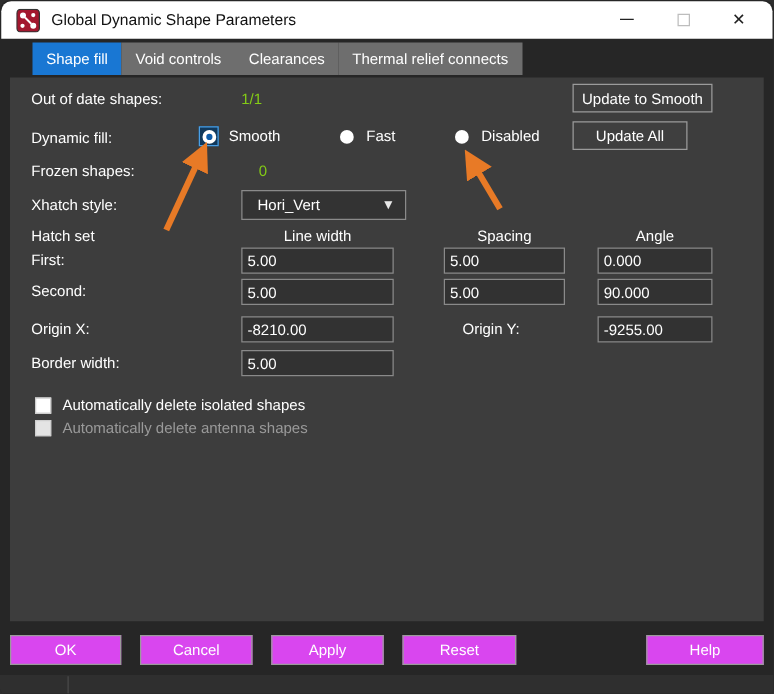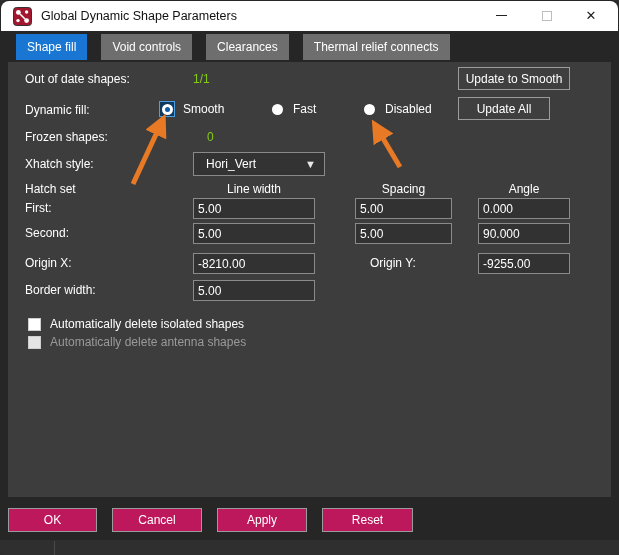--- a/index.html
+++ b/index.html
@@ -17,21 +17,21 @@
   .title-text{position:absolute;left:40px;top:0;height:30px;line-height:30px;font-size:12.5px;color:#111}
   .win-btn{position:absolute;top:0;width:44px;height:29px;display:flex;align-items:center;justify-content:center;cursor:pointer}
   .btn-min{left:478px}
   .btn-max{left:524px}
   .btn-close{left:568px}
   .min-glyph{display:block;width:11px;border-top:1.4px solid #222}
   .max-glyph{display:block;width:10px;height:10px;border:1.2px solid #bdbdbd}
   .close-glyph{font-size:13px;color:#222;line-height:1}
 
   
-  .tabbar{position:absolute;left:16px;top:34px;height:38px;display:flex;gap:14px}
+  .tabbar{position:absolute;left:26px;top:34px;height:38px;display:flex;gap:0}
   .tab{height:26px;line-height:26px;padding:0 11px;background:#6e6e6e;color:#fff;font-size:12px;cursor:pointer;white-space:nowrap}
   .tab.active{background:var(--accent)}
 
   
   .panel{position:absolute;left:8px;top:62px;width:603px;height:435px;background:#3d3d3d}
   .lbl{position:absolute;color:#fff;font-size:12px;line-height:20px;white-space:nowrap}
   .val{position:absolute;color:#84cc16;font-size:12px;line-height:20px}
 
   .pushbtn{position:absolute;background:#3f3f3f;border:1px solid #9b9b9b;color:#fff;font-size:12px;font-family:"Liberation Sans",sans-serif;cursor:pointer;text-align:center}
 
@@ -52,21 +52,21 @@
   .field{position:absolute;height:21px;background:#323232;border:1px solid #8a8a8a;color:#fff;font-size:12px;font-family:"Liberation Sans",sans-serif;padding:0 4px}
 
   
   .check-row{position:absolute;display:flex;align-items:center;gap:9px;cursor:pointer}
   .checkbox{width:13px;height:13px;background:#fff;border:1px solid #cfcfcf}
   .check-row.disabled .checkbox{background:#e4e4e4}
   .check-row .check-label{color:#fff;font-size:12px}
   .check-row.disabled .check-label{color:#9a9a9a}
 
   
-  .footbtn{position:absolute;top:508px;height:24px;background:#be185d;border:1px solid #9b9b9b;color:#fff;font-size:12px;font-family:"Liberation Sans",sans-serif;cursor:pointer}
+  .footbtn{position:absolute;top:508px;height:24px;background:#d946ef;border:1px solid #9b9b9b;color:#fff;font-size:12px;font-family:"Liberation Sans",sans-serif;cursor:pointer}
   .statusbar{position:absolute;left:0;top:540px;width:619px;height:15px;background:#2f2f2f}
   .statusbar .divider{position:absolute;left:54px;top:1px;width:1px;height:14px;background:#4a4a4a}
 
   
   .anno{position:absolute;left:0;top:0;pointer-events:none;z-index:50}
   .arrow-stroke{stroke:var(--arrow)}
   .arrow-fill{fill:var(--arrow)}
 </style>
 </head>
 <body>
@@ -169,20 +169,21 @@
     <div class="check-row disabled" style="left:20px;top:273px">
       <span class="checkbox"></span>
       <span class="check-label">Automatically delete antenna shapes</span>
     </div>
   </div>
 
   <button class="footbtn" style="left:8px;width:89px">OK</button>
   <button class="footbtn" style="left:112px;width:90px">Cancel</button>
   <button class="footbtn" style="left:217px;width:90px">Apply</button>
   <button class="footbtn" style="left:322px;width:91px">Reset</button>
+  <button class="footbtn" style="left:517px;width:94px">Help</button>
 
   <div class="statusbar">
     <span class="divider"></span>
   </div>
 
   <svg class="anno" width="619" height="555" viewBox="0 0 619 555">
     <defs>
       <marker id="ah" markerWidth="4.6" markerHeight="4.6" refX="1" refY="2.3" orient="auto" markerUnits="strokeWidth">
         <path class="arrow-fill" d="M0,0 L4.6,2.3 L0,4.6 Z"></path>
       </marker>

